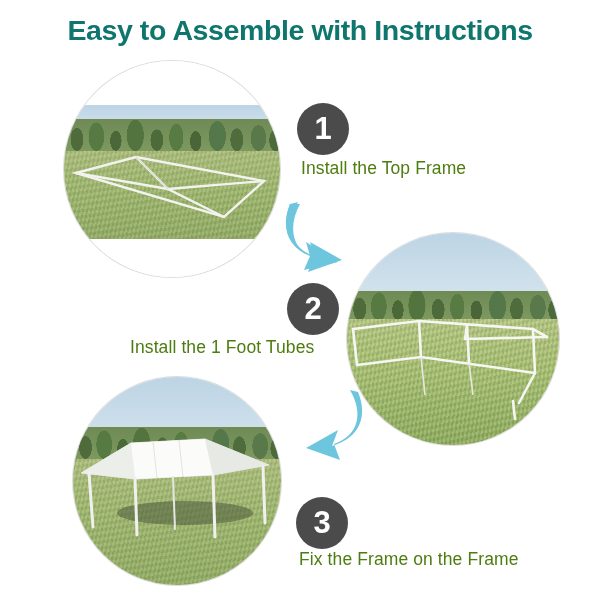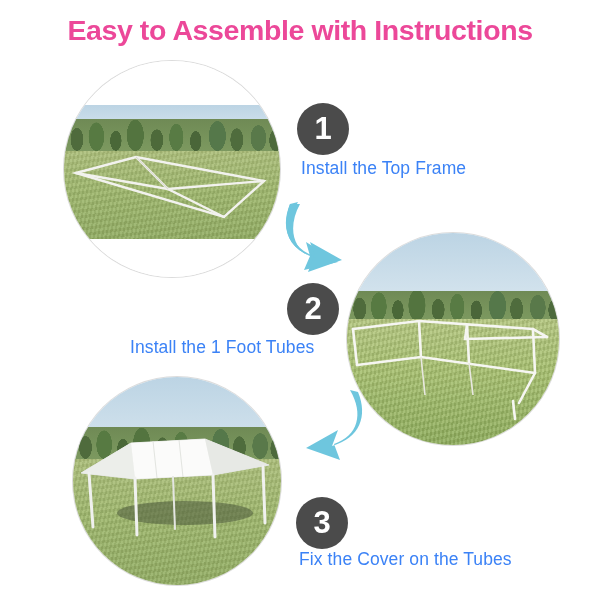--- a/index.html
+++ b/index.html
@@ -21,21 +21,21 @@
   
   .page-title {
     position: absolute;
     left: 0;
     top: 14px;
     width: 600px;
     text-align: center;
     font-size: 28.5px;
     font-weight: bold;
     letter-spacing: -0.4px;
-    color: #ec4899;
+    color: #0f766e;
     font-family: "Liberation Sans", sans-serif;
     white-space: nowrap;
   }
 
   
   .photo-circle {
     position: absolute;
     border-radius: 50%;
     overflow: hidden;
     box-shadow: 0 0 0 1px #dcdcdc;
@@ -104,21 +104,21 @@
     color: #ffffff;
     font-size: 31px;
     font-weight: bold;
     line-height: 52px;
     text-align: center;
     font-family: "Liberation Sans", sans-serif;
   }
   .step-label {
     position: absolute;
     font-size: 17.5px;
-    color: #3b82f6;
+    color: #4d7c0f;
     font-family: "Liberation Sans", sans-serif;
     white-space: nowrap;
     letter-spacing: 0.1px;
   }
 
   
   .arrow {
     position: absolute;
   }
 </style>
@@ -217,15 +217,15 @@
   <div class="step-label" style="left:130px; top:337px;">Install the 1 Foot Tubes</div>
 
   <svg class="arrow" style="left:288px; top:386px; width:84px; height:80px;" viewBox="0 0 84 80">
     <g transform="translate(84,0) scale(-1,1)">
       <path d="M14 6 C 4 30, 12 52, 40 60 L 34 44 L 66 62 L 32 74 L 38 58
                C 14 50, 8 28, 22 4 Z" fill="#6ec6de"></path>
     </g>
   </svg>
 
   <div class="step-badge" style="left:296px; top:497px;">3</div>
-  <div class="step-label" style="left:299px; top:549px;">Fix the Cover on the Tubes</div>
+  <div class="step-label" style="left:299px; top:549px;">Fix the Frame on the Frame</div>
 
 </div>
 
 </body></html>

